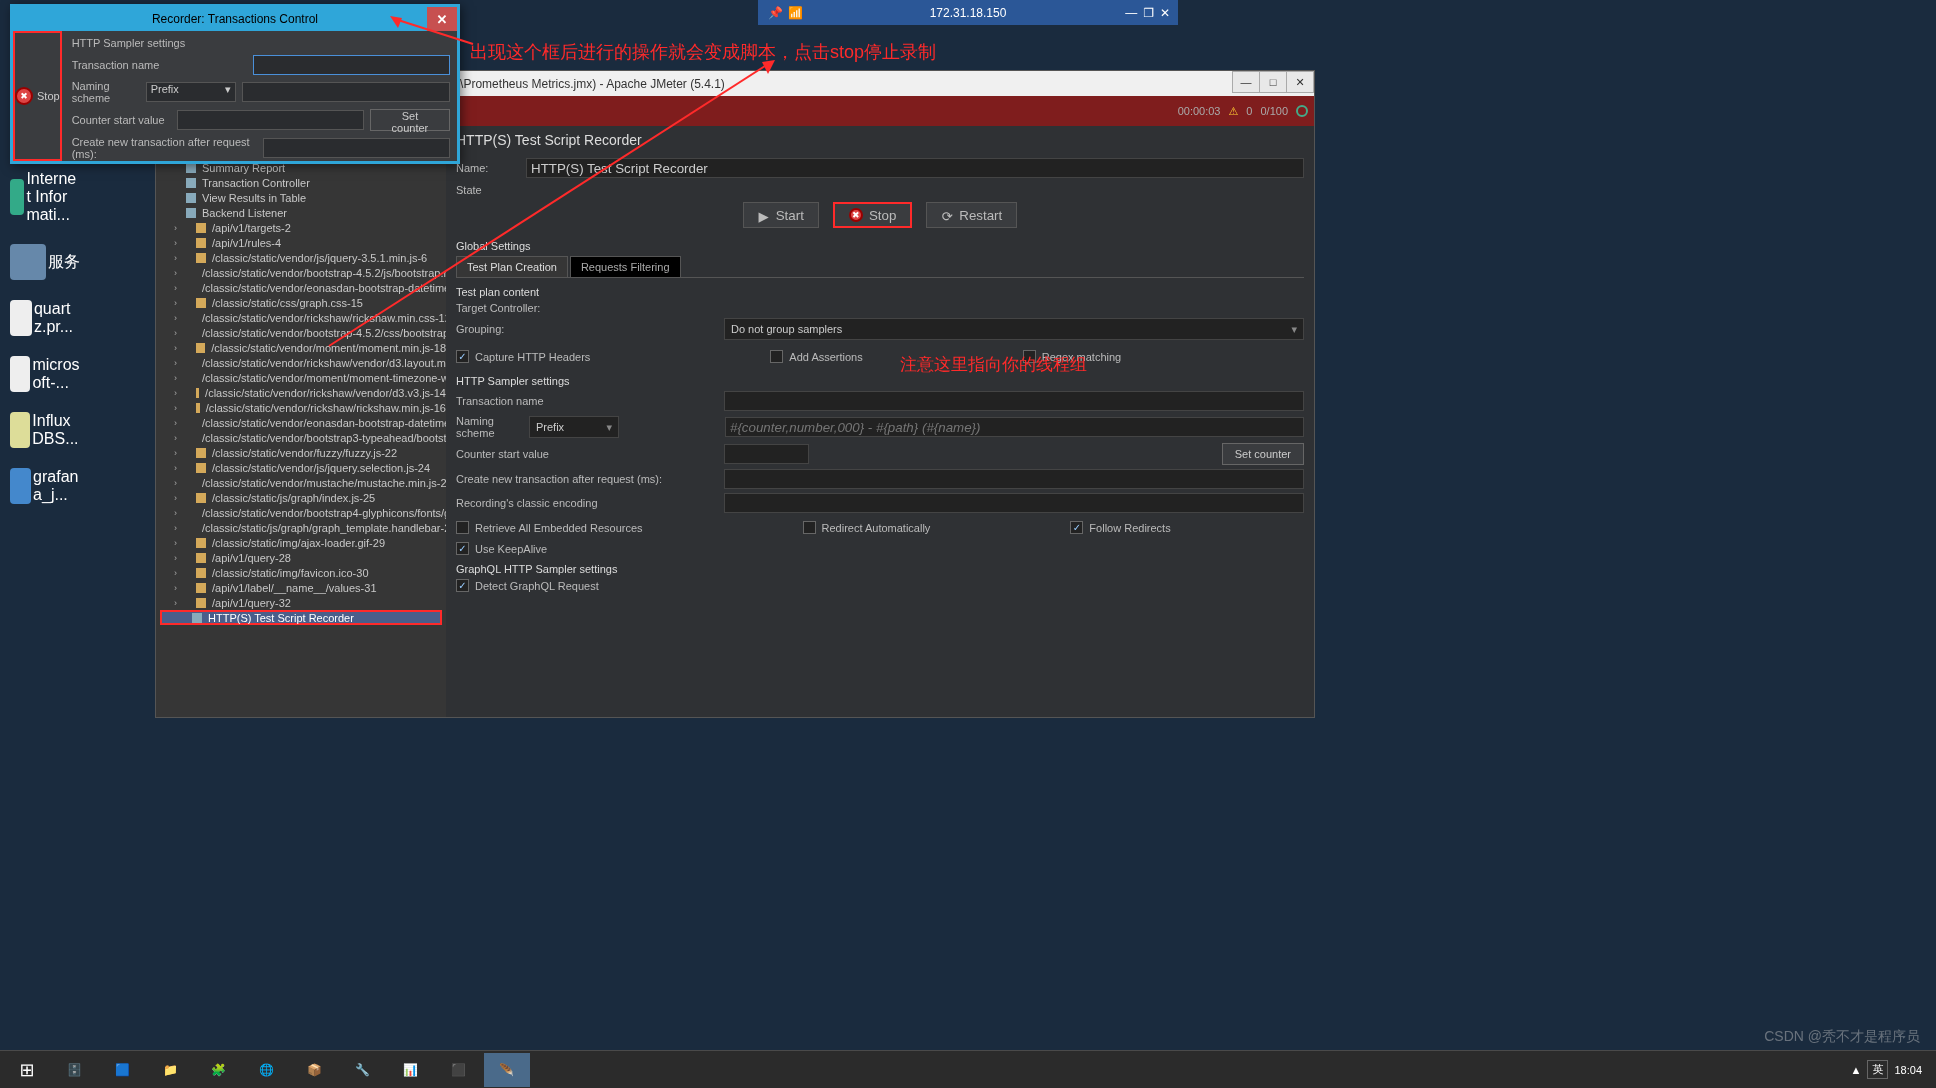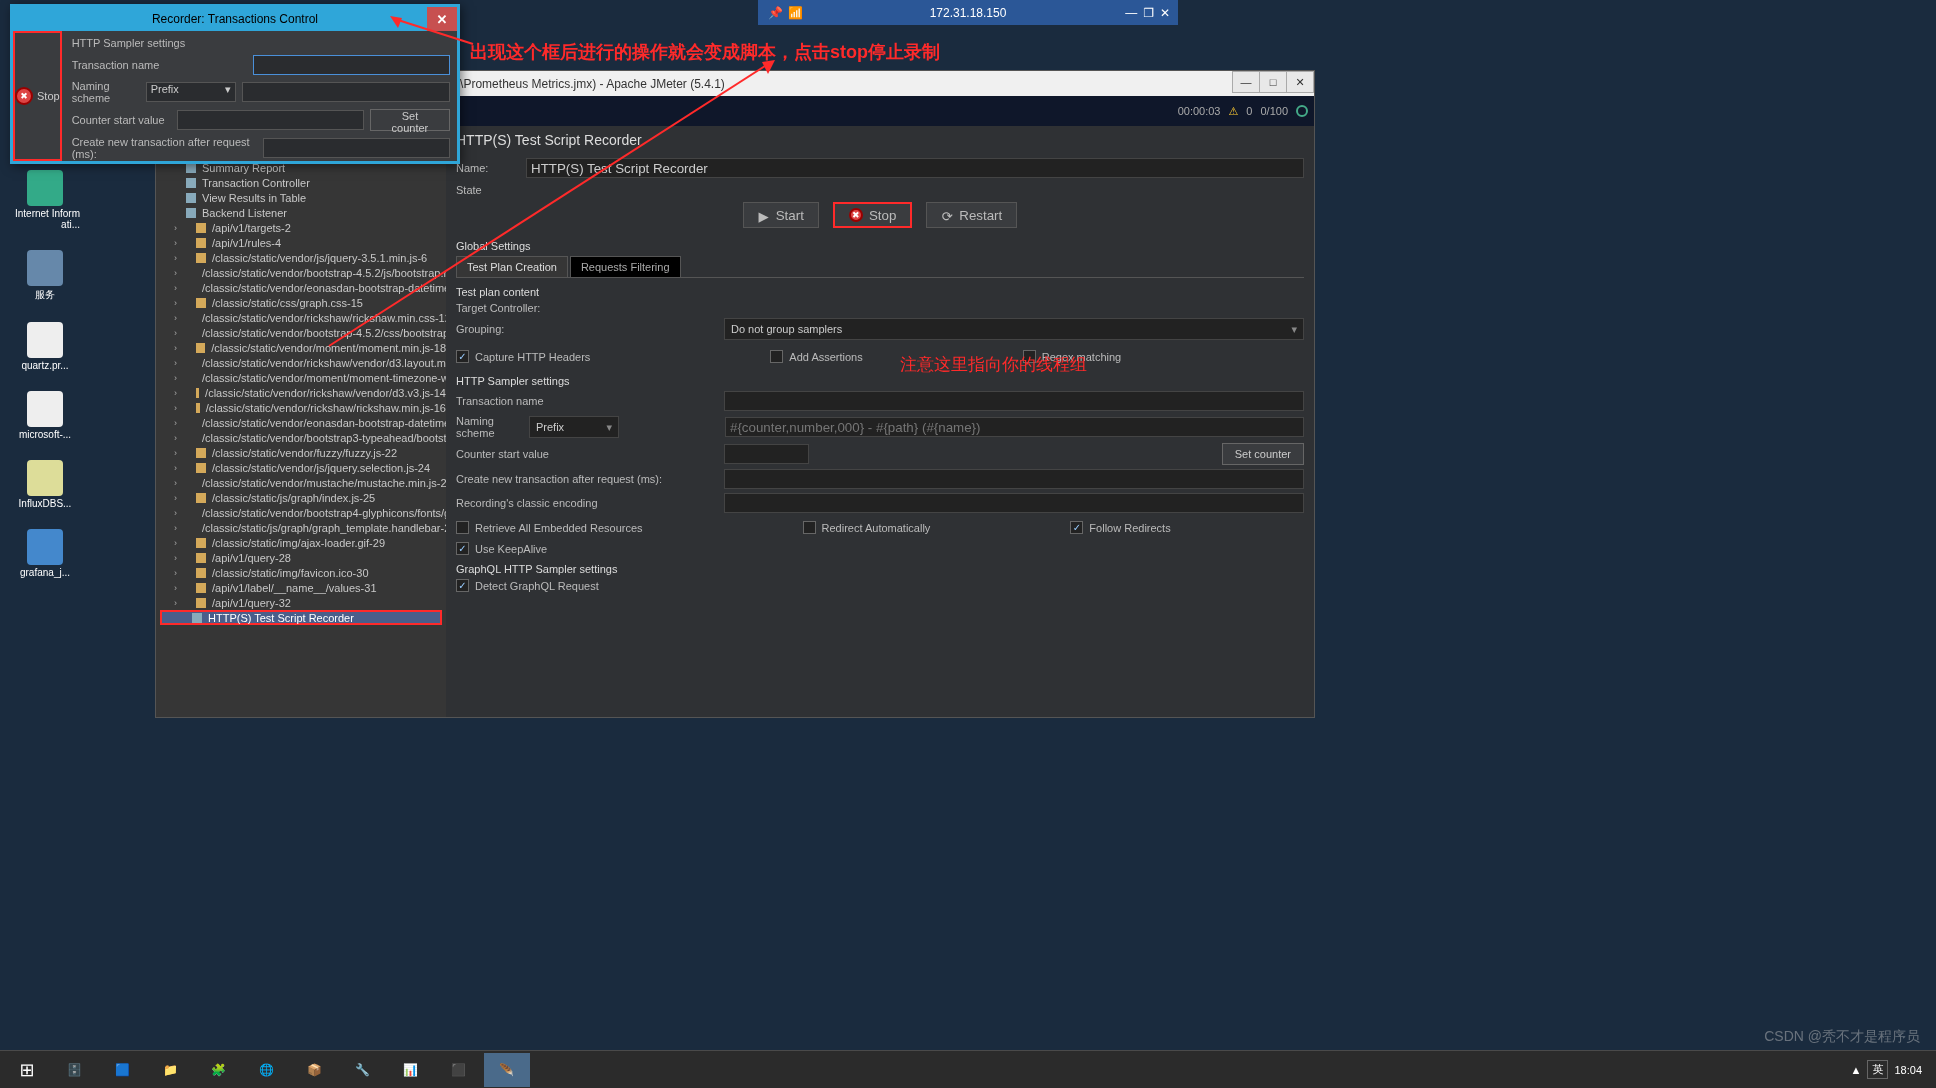--- a/index.html
+++ b/index.html
@@ -6,25 +6,25 @@
 body{width:1936px;height:1088px;background:#1a2b3e;position:relative;overflow:hidden;font-size:12px;color:#ccc}
 
 
 .server-bar{position:absolute;top:0;left:50%;transform:translateX(-50%);width:420px;height:25px;background:#2b5797;display:flex;align-items:center;justify-content:center;color:#fff;font-size:12px;z-index:5}
 .server-bar .left{position:absolute;left:10px;display:flex;gap:6px}
 .server-bar .right{position:absolute;right:8px;display:flex;gap:6px}
 .server-bar .ico{width:14px;height:14px;display:inline-block}
 
 
 .desktop-icons{position:absolute;top:170px;left:10px;width:70px;display:flex;flex-direction:column;gap:20px;z-index:1}
-.desktop-icon{display:flex;flex-direction:column;align-items:center;gap:2px;color:#fff;font-size:10px;text-align:right;word-break:break-all}
+.desktop-icon{display:flex;align-items:center;gap:2px;color:#fff;font-size:16px;text-align:left;word-break:break-all}
 .desktop-icon .ic{width:36px;height:36px;background:#6aa0e0;border-radius:4px}
 
 
-.annotation1{position:absolute;top:40px;left:470px;color:#ff2a2a;font-size:18px;font-weight:700;z-index:60}
+.annotation1{position:absolute;top:40px;left:470px;color:#ff2a2a;font-size:18px;font-weight:400;z-index:60}
 .annotation2{position:absolute;top:353px;left:900px;color:#ff2a2a;font-size:17px;z-index:60}
 svg.arrow-svg line{stroke:#ff2a2a;stroke-width:2}
 svg.arrow-svg polygon{fill:#ff2a2a}
 
 
 .recorder-dialog{position:absolute;top:4px;left:10px;width:450px;height:160px;background:#3a3c3f;border:3px solid #2fa6d9;z-index:50;box-shadow:2px 2px 10px rgba(0,0,0,.5)}
 .recorder-title{height:24px;background:#2fa6d9;color:#000;display:flex;align-items:center;justify-content:center;font-size:12px;position:relative}
 .recorder-close{position:absolute;right:0;top:0;width:30px;height:24px;background:#c75050;color:#fff;display:flex;align-items:center;justify-content:center;font-size:13px;font-weight:bold}
 .recorder-body{display:flex;height:calc(100% - 24px)}
 .recorder-left{width:62px;display:flex;flex-direction:column;align-items:center;justify-content:center;gap:4px;border:2px solid #ff2a2a}
@@ -37,21 +37,21 @@
 .rec-input.highlighted{border:1px solid #4a90d9}
 .rec-select{background:#2a2c2f;border:1px solid #555;height:20px;width:90px;color:#ccc;padding:0 4px;position:relative}
 .rec-select::after{content:"▾";position:absolute;right:4px}
 .rec-btn{background:#3a3c3f;border:1px solid #666;height:22px;padding:0 12px;color:#ccc;font-size:11px}
 
 
 .jmeter-window{position:absolute;top:70px;left:155px;width:1160px;height:648px;background:#2f3134;border:1px solid #555;z-index:10}
 .jm-titlebar{height:25px;background:#f0f0f0;color:#333;display:flex;align-items:center;padding:0 6px;font-size:12px;position:relative}
 .jm-wincontrols{position:absolute;right:0;top:0;display:flex}
 .jm-wincontrols div{width:28px;height:22px;border:1px solid #aaa;background:#e8e8e8;display:flex;align-items:center;justify-content:center;font-size:11px;margin-left:-1px}
-.jm-toolbar{height:30px;background:#0f172a;display:flex;align-items:center;padding:0 6px;gap:22px}
+.jm-toolbar{height:30px;background:#7f1d1d;display:flex;align-items:center;padding:0 6px;gap:22px}
 .jm-toolbar .tb-icon{width:18px;height:18px}
 .jm-status-right{margin-left:auto;display:flex;align-items:center;gap:8px;color:#aaa;font-size:11px}
 .jm-body{display:flex;height:calc(100% - 55px)}
 
 
 .jm-tree{width:290px;background:#363636;overflow:hidden;font-size:11px;color:#c8c8c8;padding:4px 0}
 .tree-row{display:flex;align-items:center;height:15px;padding-left:30px;gap:4px;white-space:nowrap;position:relative}
 .tree-row .exp{position:absolute;left:18px;color:#aaa;font-size:9px}
 .tree-row.has-icon::before{content:"";width:10px;height:10px;background:#8ab;display:inline-block;margin-right:2px}
 .tree-row.sampler::before{background:#d4a95a}
@@ -397,21 +397,21 @@
       <div class="two-col-row">
         <div class="field-label-col">Transaction name</div>
         <input class="jm-field-input" style="">
       </div>
       <div class="two-col-row">
         <div style="width:65px">Naming scheme</div>
         <div class="wide-select" style="flex:0 0 90px">
             <span>Prefix</span>
           </div>
         <div style="width:90px"></div>
-        <input class="jm-field-input" style="color: rgb(102, 102, 102);" placeholder="#{counter,number,000} - #{path} (#{name})">
+        <input class="jm-field-input" style="color: rgb(102, 102, 102); font-style: italic;" placeholder="#{counter,number,000} - #{path} (#{name})">
       </div>
       <div class="two-col-row">
         <div class="field-label-col">Counter start value</div>
         <input class="small-input" style="width: 85px;">
         <div style="flex:1"></div>
         <button class="rec-btn">Set counter</button>
       </div>
       <div class="two-col-row">
         <div class="field-label-col">Create new transaction after request (ms):</div>
         <input class="jm-field-input" style="">

